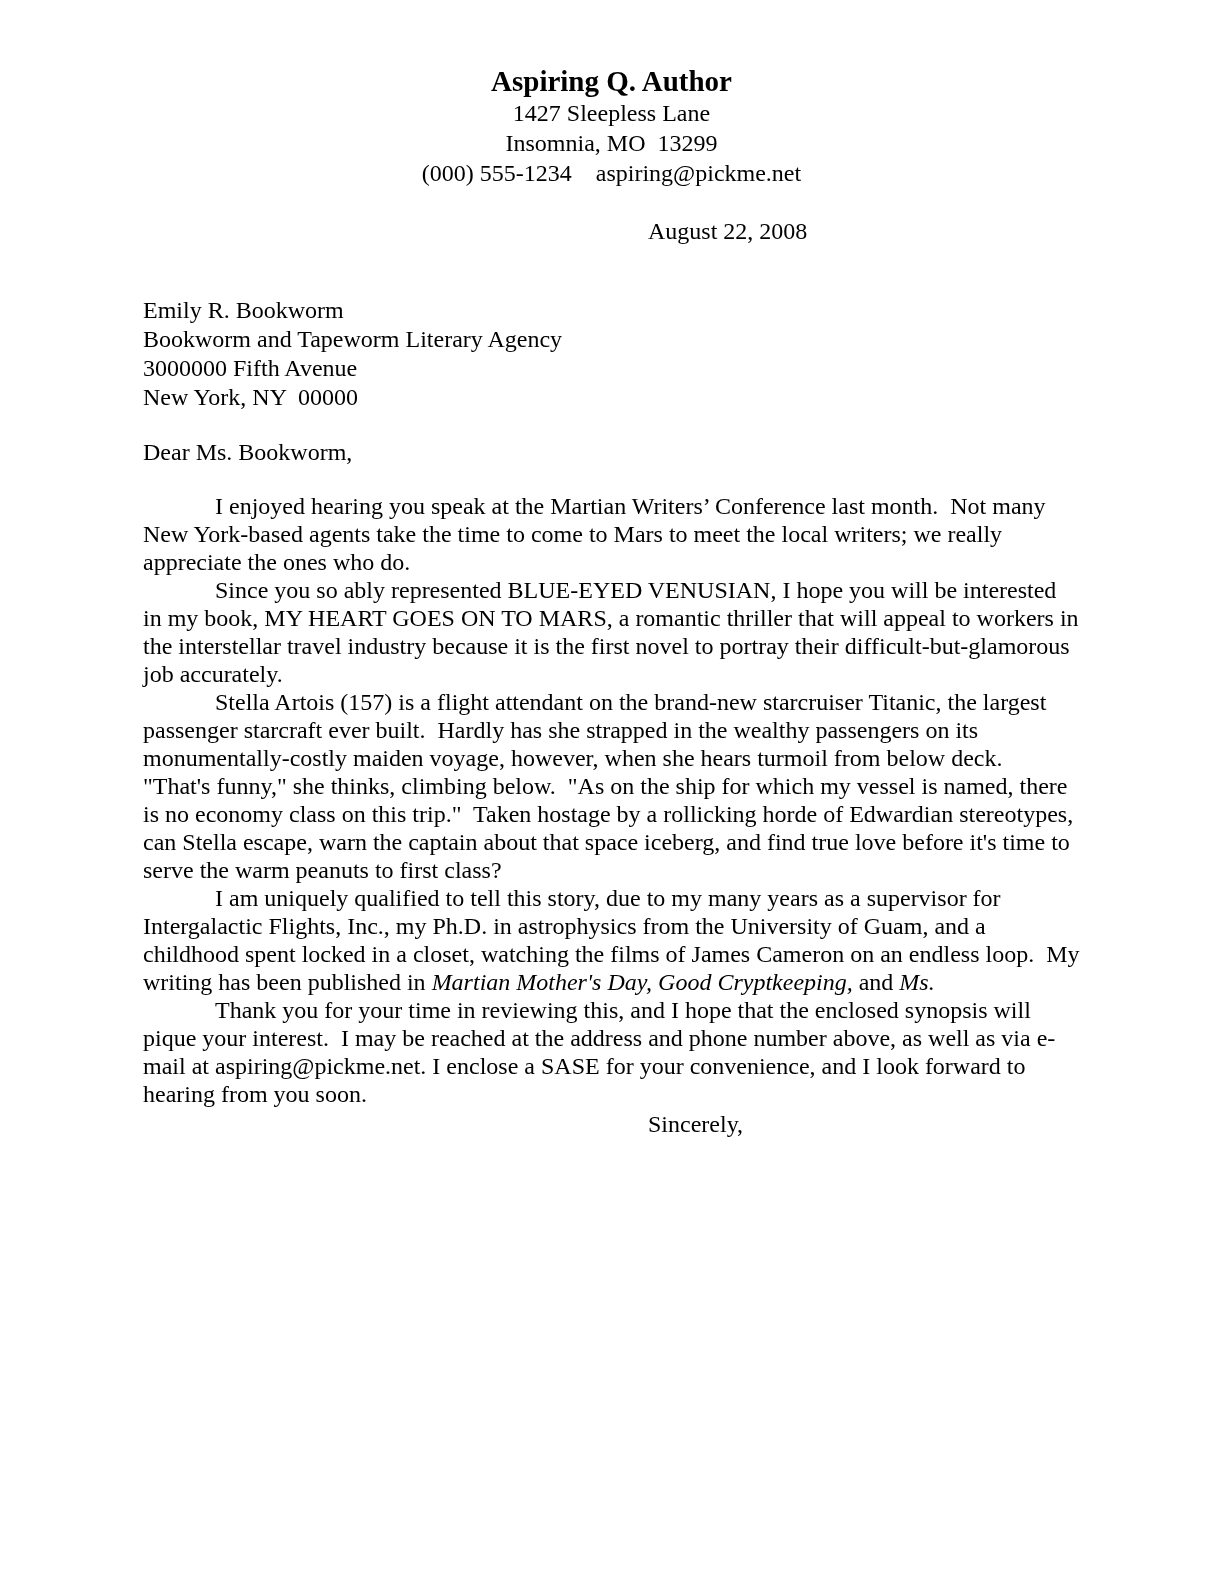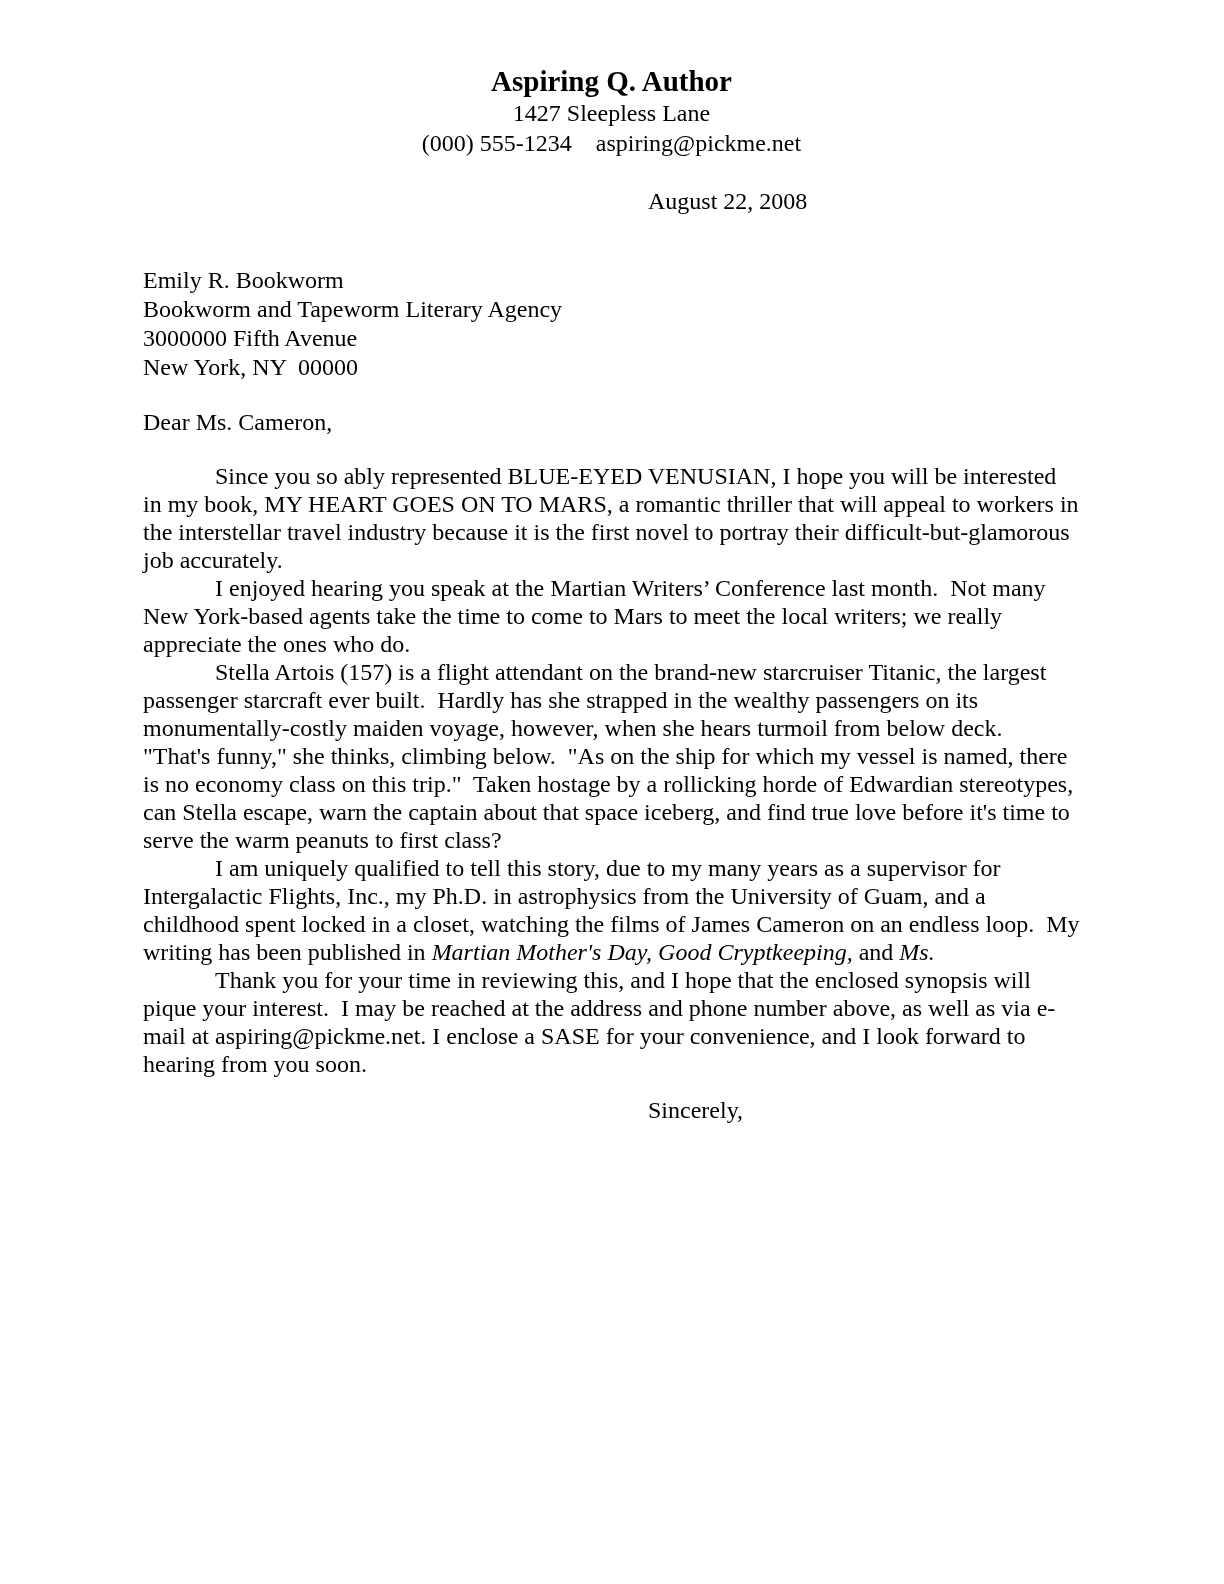--- a/index.html
+++ b/index.html
@@ -45,54 +45,55 @@
   }
   .letter-body { margin-top: 26px; }
   .para {
     margin: 0;
     text-indent: 72px;
     line-height: 28px;
     white-space: pre-wrap;
   }
   .italic { font-style: italic; text-align: right; }
   .closing {
-    margin-top: 18px;
+    margin-top: 2px;
     margin-left: 505px;
     line-height: 28px;
   }
   .signature {
     margin-top: 112px;
     line-height: 28px;
   }
 </style>
 </head>
 <body>
 
 <div class="page">
 
   <header class="letterhead">
     <div class="sender-name">Aspiring Q. Author</div>
     <div class="lh-line">1427 Sleepless Lane</div>
+    <div class="lh-line">Insomnia, MO  13299</div>
     <div class="lh-line">(000) 555-1234    aspiring@pickme.net</div>
   </header>
 
   <div class="date-line">August 22, 2008</div>
 
   <div class="recipient">
     <div class="r-line">Emily R. Bookworm</div>
     <div class="r-line">Bookworm and Tapeworm Literary Agency</div>
     <div class="r-line">3000000 Fifth Avenue</div>
     <div class="r-line">New York, NY  00000</div>
   </div>
 
-  <div class="salutation">Dear Ms. Cameron,</div>
+  <div class="salutation">Dear Ms. Bookworm,</div>
 
   <div class="letter-body">
+    <p class="para"><span>I enjoyed hearing you speak at the Martian Writers’ Conference last month.  Not many New York-based agents take the time to come to Mars to meet the local writers; we really appreciate the ones who do.</span></p>
     <p class="para"><span>Since you so ably represented BLUE-EYED VENUSIAN, I hope you will be interested in my book, MY HEART GOES ON TO MARS, a romantic thriller that will appeal to workers in the interstellar travel industry because it is the first novel to portray their difficult-but-glamorous job accurately.</span></p>
-    <p class="para"><span>I enjoyed hearing you speak at the Martian Writers’ Conference last month.  Not many New York-based agents take the time to come to Mars to meet the local writers; we really appreciate the ones who do.</span></p>
     <p class="para"><span>Stella Artois (157) is a flight attendant on the brand-new starcruiser Titanic, the largest passenger starcraft ever built.  Hardly has she strapped in the wealthy passengers on its monumentally-costly maiden voyage, however, when she hears turmoil from below deck.  "That's funny," she thinks, climbing below.  "As on the ship for which my vessel is named, there is no economy class on this trip."  Taken hostage by a rollicking horde of Edwardian stereotypes, can Stella escape, warn the captain about that space iceberg, and find true love before it's time to serve the warm peanuts to first class?</span></p>
     <p class="para"><span>I am uniquely qualified to tell this story, due to my many years as a supervisor for Intergalactic Flights, Inc., my Ph.D. in astrophysics from the University of Guam, and a childhood spent locked in a closet, watching the films of James Cameron on an endless loop.  My writing has been published in </span><span class="italic">Martian Mother's Day, Good Cryptkeeping,</span><span> and </span><span class="italic">Ms.</span></p>
     <p class="para"><span>Thank you for your time in reviewing this, and I hope that the enclosed synopsis will pique your interest.  I may be reached at the address and phone number above, as well as via e-mail at aspiring@pickme.net. I enclose a SASE for your convenience, and I look forward to hearing from you soon.</span></p>
   </div>
 
   <div class="closing">Sincerely,</div>
 
   <div class="signature">Aspiring Q. Writer</div>
 
 </div>

